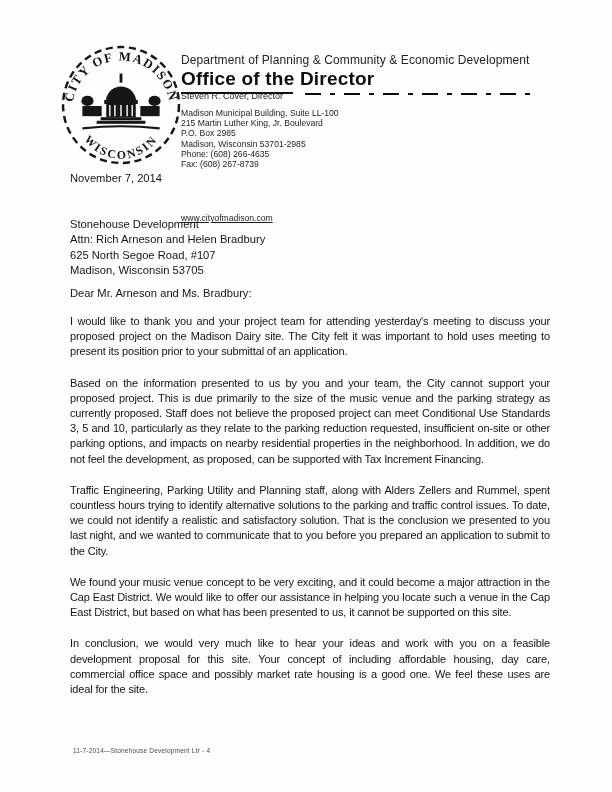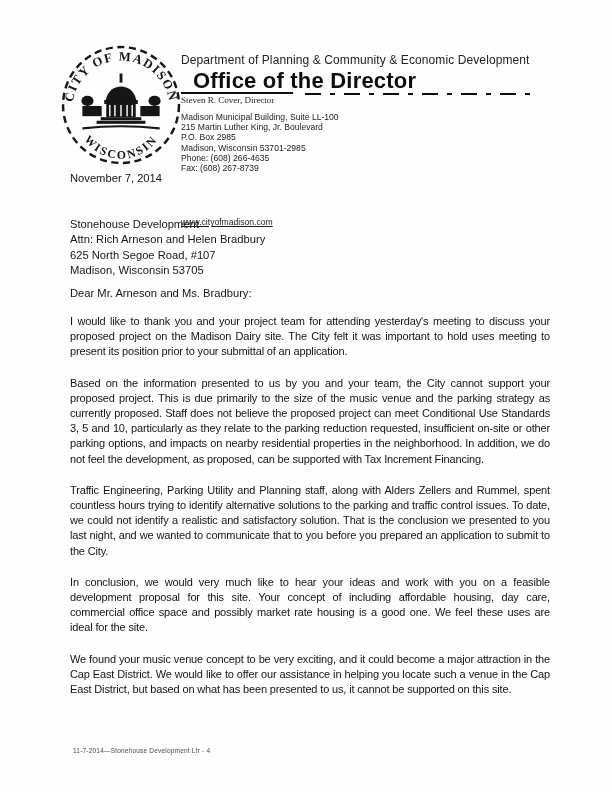--- a/index.html
+++ b/index.html
@@ -8,22 +8,22 @@
     width:612px;height:792px;
     background:#fefefe;
     overflow:hidden;
     font-family:"Liberation Sans","DejaVu Sans",sans-serif;
     color:#151515;
   }
   
   .seal{position:absolute;left:60px;top:44px;width:122px;height:122px;}
   .lh-text{position:absolute;left:181px;top:53px;width:420px;}
   .lh-dept{font-size:12px;color:#222;letter-spacing:.1px;margin-bottom:1px;}
-  .lh-office{font-size:22px;font-weight:bold;color:#0d0d0d;letter-spacing:.2px;margin:1px 0 1px 12px;}
-  .lh-director{font-size:9px;color:#222;padding-bottom:2px;font-family:Liberation Serif, serif;}
+  .lh-office{font-size:19px;font-weight:bold;color:#0d0d0d;letter-spacing:.2px;margin:1px 0 1px 0;}
+  .lh-director{font-size:9px;color:#222;padding-bottom:2px;}
   .lh-rule-solid{position:absolute;left:181px;top:92px;width:112px;height:2px;background:#111;}
   .lh-rule-dash{
     position:absolute;left:305px;top:93px;width:232px;height:2.4px;
     background:repeating-linear-gradient(90deg,#0b0b0b 0 16px,transparent 16px 25px,#0b0b0b 25px 30px,transparent 30px 39px);
   }
   .lh-addr{font-size:8.6px;line-height:10.2px;color:#1c1c1c;margin-top:5px;}
   .lh-addr .url{text-decoration:underline;margin-top:44px;}
   
   .date{position:absolute;left:70px;top:172px;font-size:11.2px;}
   .recipient{position:absolute;left:70px;top:217px;font-size:11.2px;line-height:15.4px;}
@@ -104,19 +104,19 @@
     <div>625 North Segoe Road, #107</div>
     <div>Madison, Wisconsin  53705</div>
   </div>
 
   <div class="salutation">Dear Mr. Arneson and Ms. Bradbury:</div>
 
   <div class="body">
     <p>I would like to thank you and your project team for attending yesterday's meeting to discuss your proposed project on the Madison Dairy site. The City felt it was important to hold uses meeting to present its position prior to your submittal of an application.</p>
     <p>Based on the information presented to us by you and your team, the City cannot support your proposed project.  This is due primarily to the size of the music venue and the parking strategy as currently proposed.  Staff does not believe the proposed project can meet Conditional Use Standards 3, 5 and 10, particularly as they relate to the parking reduction requested, insufficient on-site or other parking options, and impacts on nearby residential properties in the neighborhood.  In addition, we do not feel the development, as proposed, can be supported with Tax Increment Financing.</p>
     <p>Traffic Engineering, Parking Utility and Planning staff, along with Alders Zellers and Rummel, spent countless hours trying to identify alternative solutions to the parking and traffic control issues.  To date, we could not identify a realistic and satisfactory solution.  That is the conclusion we presented to you last night, and we wanted to communicate that to you before you prepared an application to submit to the City.</p>
+    <p>We found your music venue concept to be very exciting, and it could become a major attraction in the Cap East District.  We would like to offer our assistance in helping you locate such a venue in the Cap East District, but based on what has been presented to us, it cannot be supported on this site.</p>
     <p>In conclusion, we would very much like to hear your ideas and work with you on a feasible development proposal for this site.  Your concept of including affordable housing, day care, commercial office space and possibly market rate housing is a good one. We feel these uses are ideal for the site.</p>
-    <p>We found your music venue concept to be very exciting, and it could become a major attraction in the Cap East District.  We would like to offer our assistance in helping you locate such a venue in the Cap East District, but based on what has been presented to us, it cannot be supported on this site.</p>
   </div>
 
   <div class="docfooter">11-7-2014—Stonehouse Development Ltr - 4</div>
 
 </div>
 
 </body></html>

